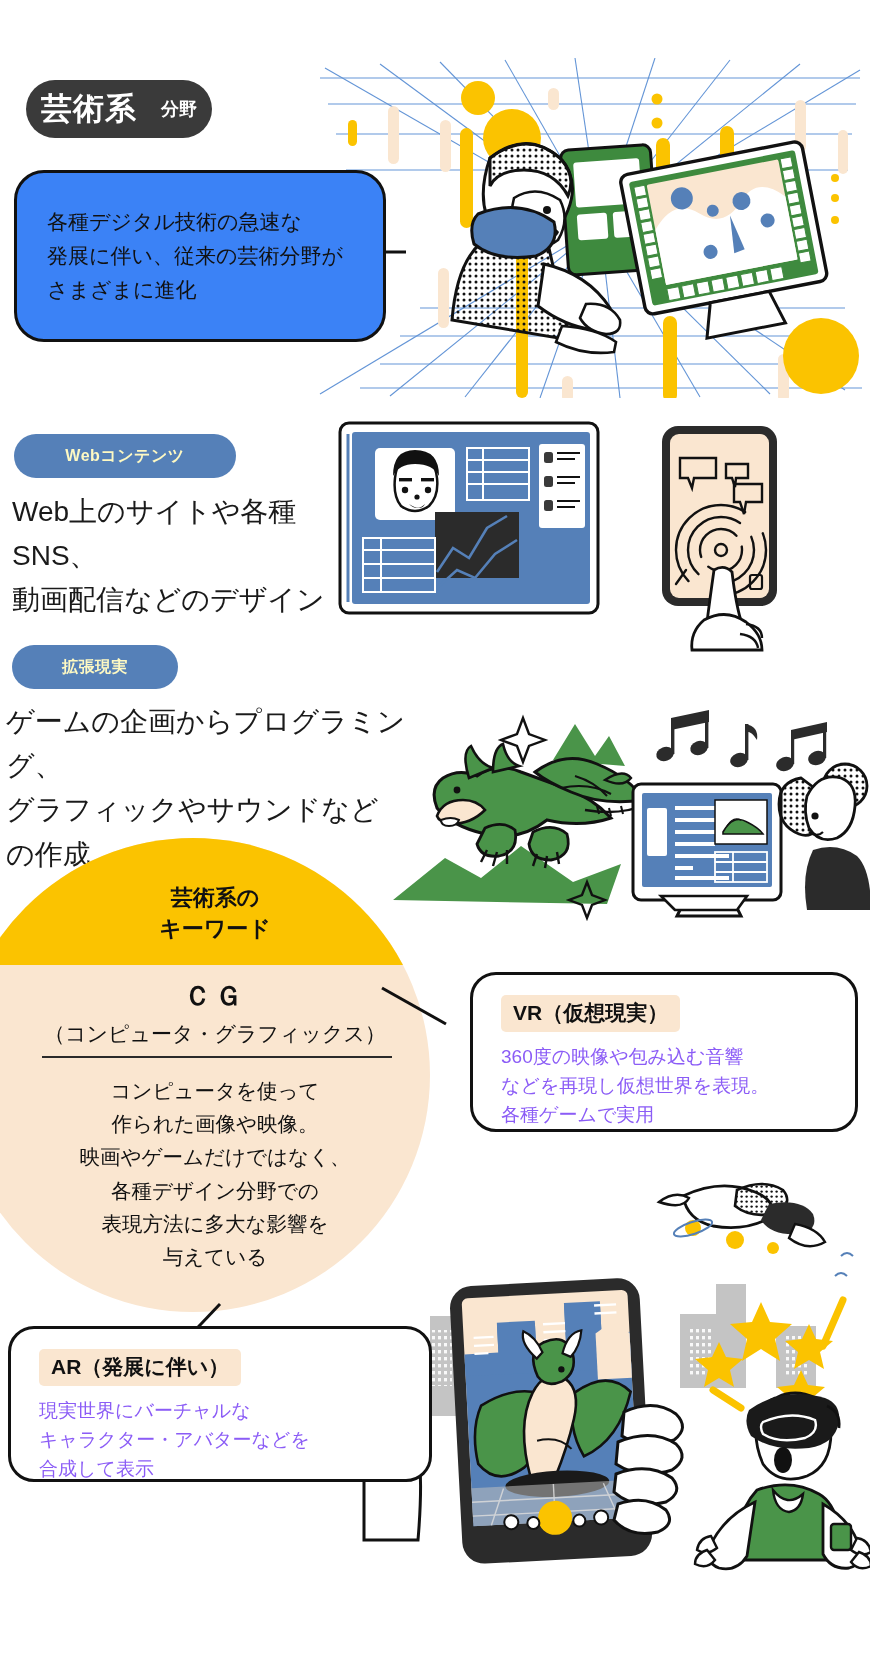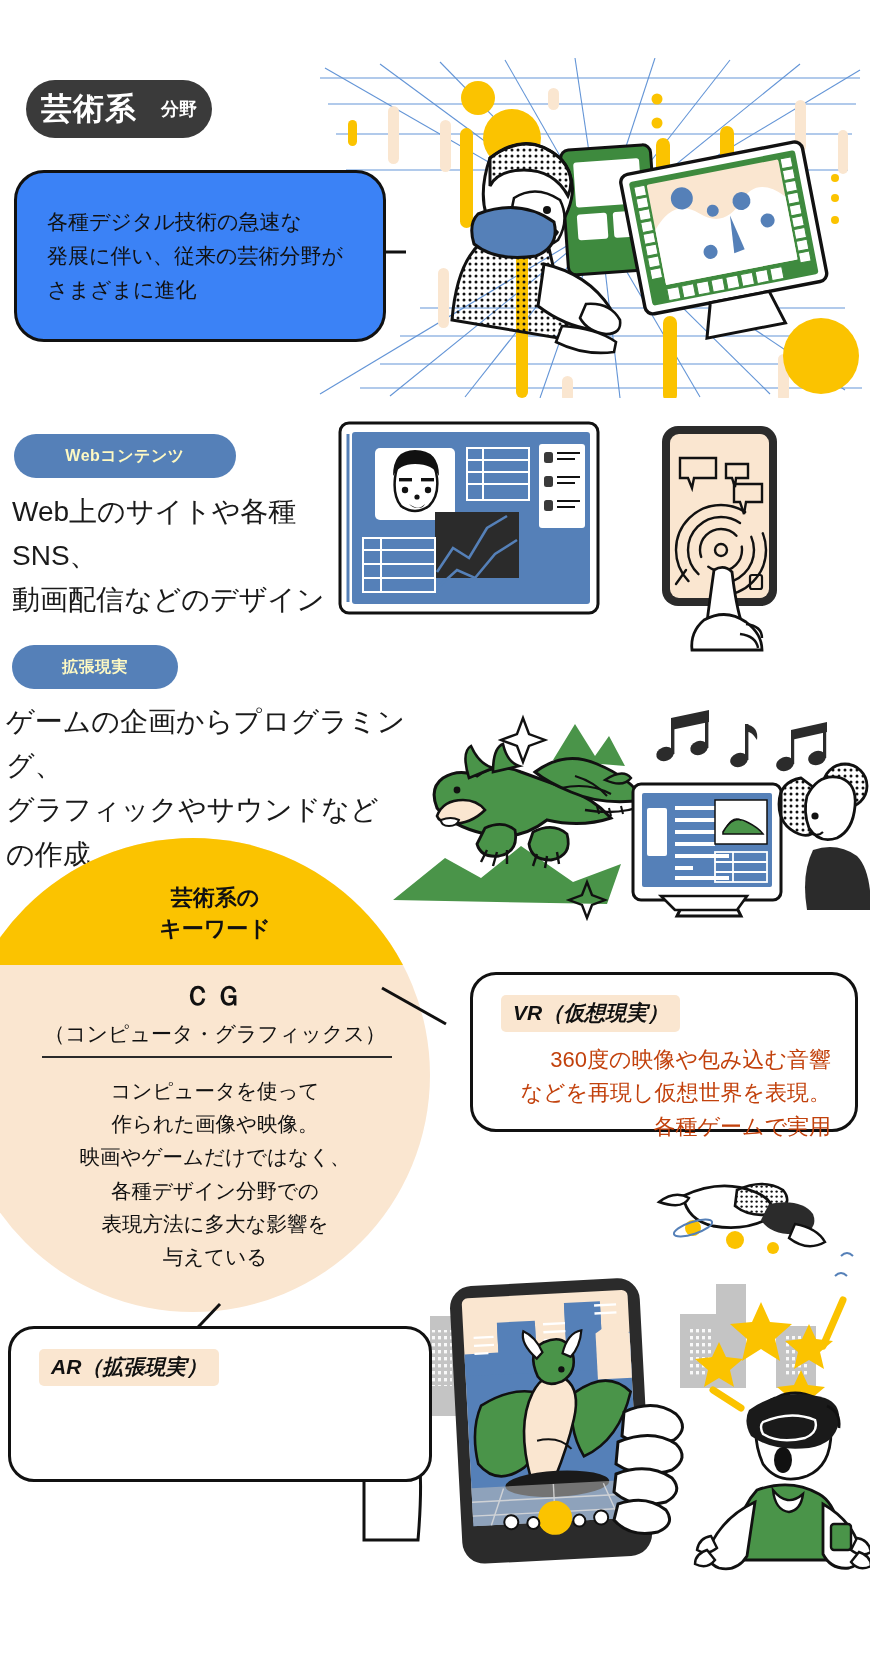--- a/index.html
+++ b/index.html
@@ -59,24 +59,23 @@
     border-radius: 26px;
     padding: 20px 24px 22px 28px;
   }
   .speech .tag {
     display: inline-block;
     background: #FAE6D0;
     border-radius: 5px;
     padding: 4px 12px 5px 12px;
     font-size: 21px; font-weight: bold; color: #111;
     margin-bottom: 11px;
-    font-style: italic;
   }
   .speech .body {
-    font-size: 22px; line-height: 1.52; color: #c2410c; white-space: pre-line; text-align: right;
+    font-size: 19px; line-height: 1.52; color: #8b5cf6; white-space: pre-line;
   }
 
   
   .plain {
     position: absolute;
     font-size: 28px; line-height: 1.58; color: #1a1a1a; white-space: pre-line;
   }
 
   
   .kw-circle {
@@ -637,16 +636,19 @@
       <path d="M178 344 q28 16 36 42 q6 18 -10 22 q-18 2 -26 -14z" fill="#fff" stroke="#111" stroke-width="2.8"></path>
       <g fill="#fff" stroke="#111" stroke-width="2.4">
         <path d="M212 378 q12 2 14 14 q-10 6 -20 -2z"></path>
         <path d="M214 392 q12 4 12 14 q-12 6 -20 -4z"></path>
       </g>
       <rect x="186" y="364" width="20" height="26" rx="3" fill="#4a9449" stroke="#111" stroke-width="2.4"></rect>
     </g>
   </svg>
 
   <div class="speech" style="left:8px; top:1326px; width:424px; height:156px;">
-    <span class="tag">AR（拡張現実）</span>
+    <span class="tag">AR（発展に伴い）</span>
+    <div class="body">現実世界にバーチャルな
+キャラクター・アバターなどを
+合成して表示</div>
   </div>
 
 </div>
 
 </body></html>

